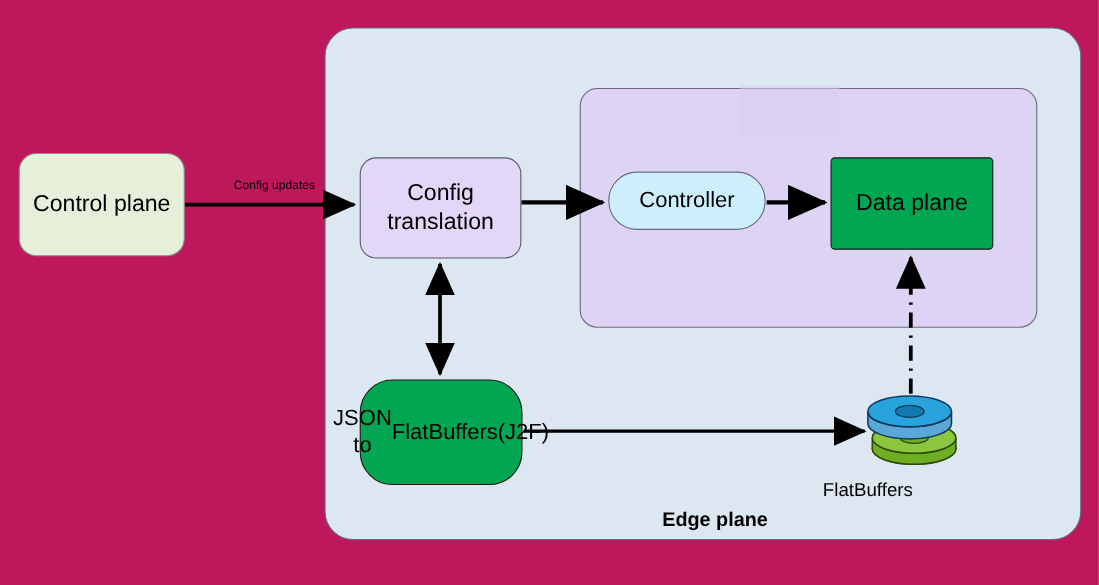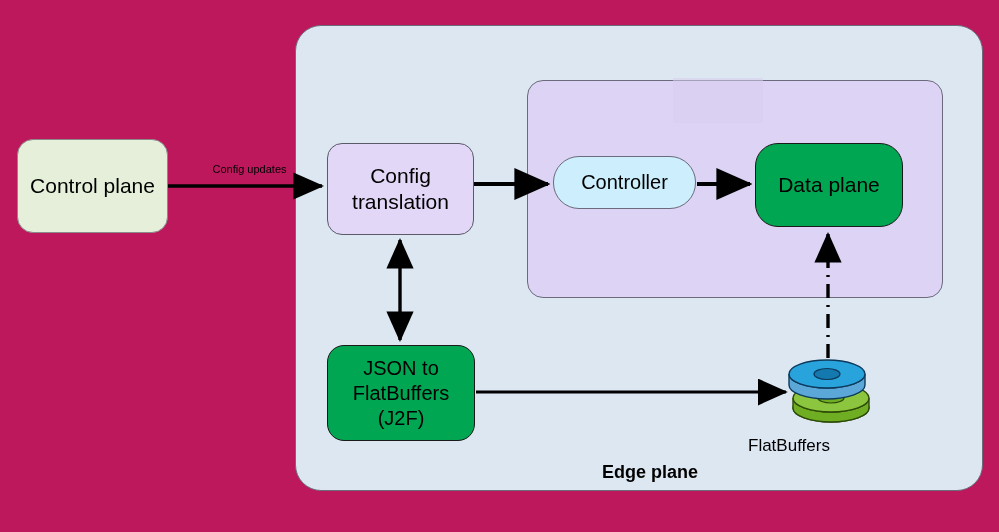--- a/index.html
+++ b/index.html
@@ -97,33 +97,33 @@
     border-radius: 26px;
     font-size: 20px;
   }
   #data-plane {
     left: 755px;
     top: 143px;
     width: 148px;
     height: 84px;
     background: #00a651;
     border: 1.2px solid #1a1a1a;
-    border-radius: 23px;
+    border-radius: 4px;
     font-size: 21px;
   }
   #json-to-flatbuffer {
     left: 327px;
     top: 345px;
     width: 148px;
     height: 96px;
     background: #00a651;
     border: 1.2px solid #1a1a1a;
-    border-radius: 17px;
+    border-radius: 30px;
     font-size: 20px;
-    flex-direction: column;
+    flex-direction: row;
   }
   #json-to-flatbuffer .line { display: block; }
   
   #config-updates-label {
     position: absolute;
     left: 172px;
     top: 163px;
     width: 155px;
     text-align: center;
     font-size: 11px;

